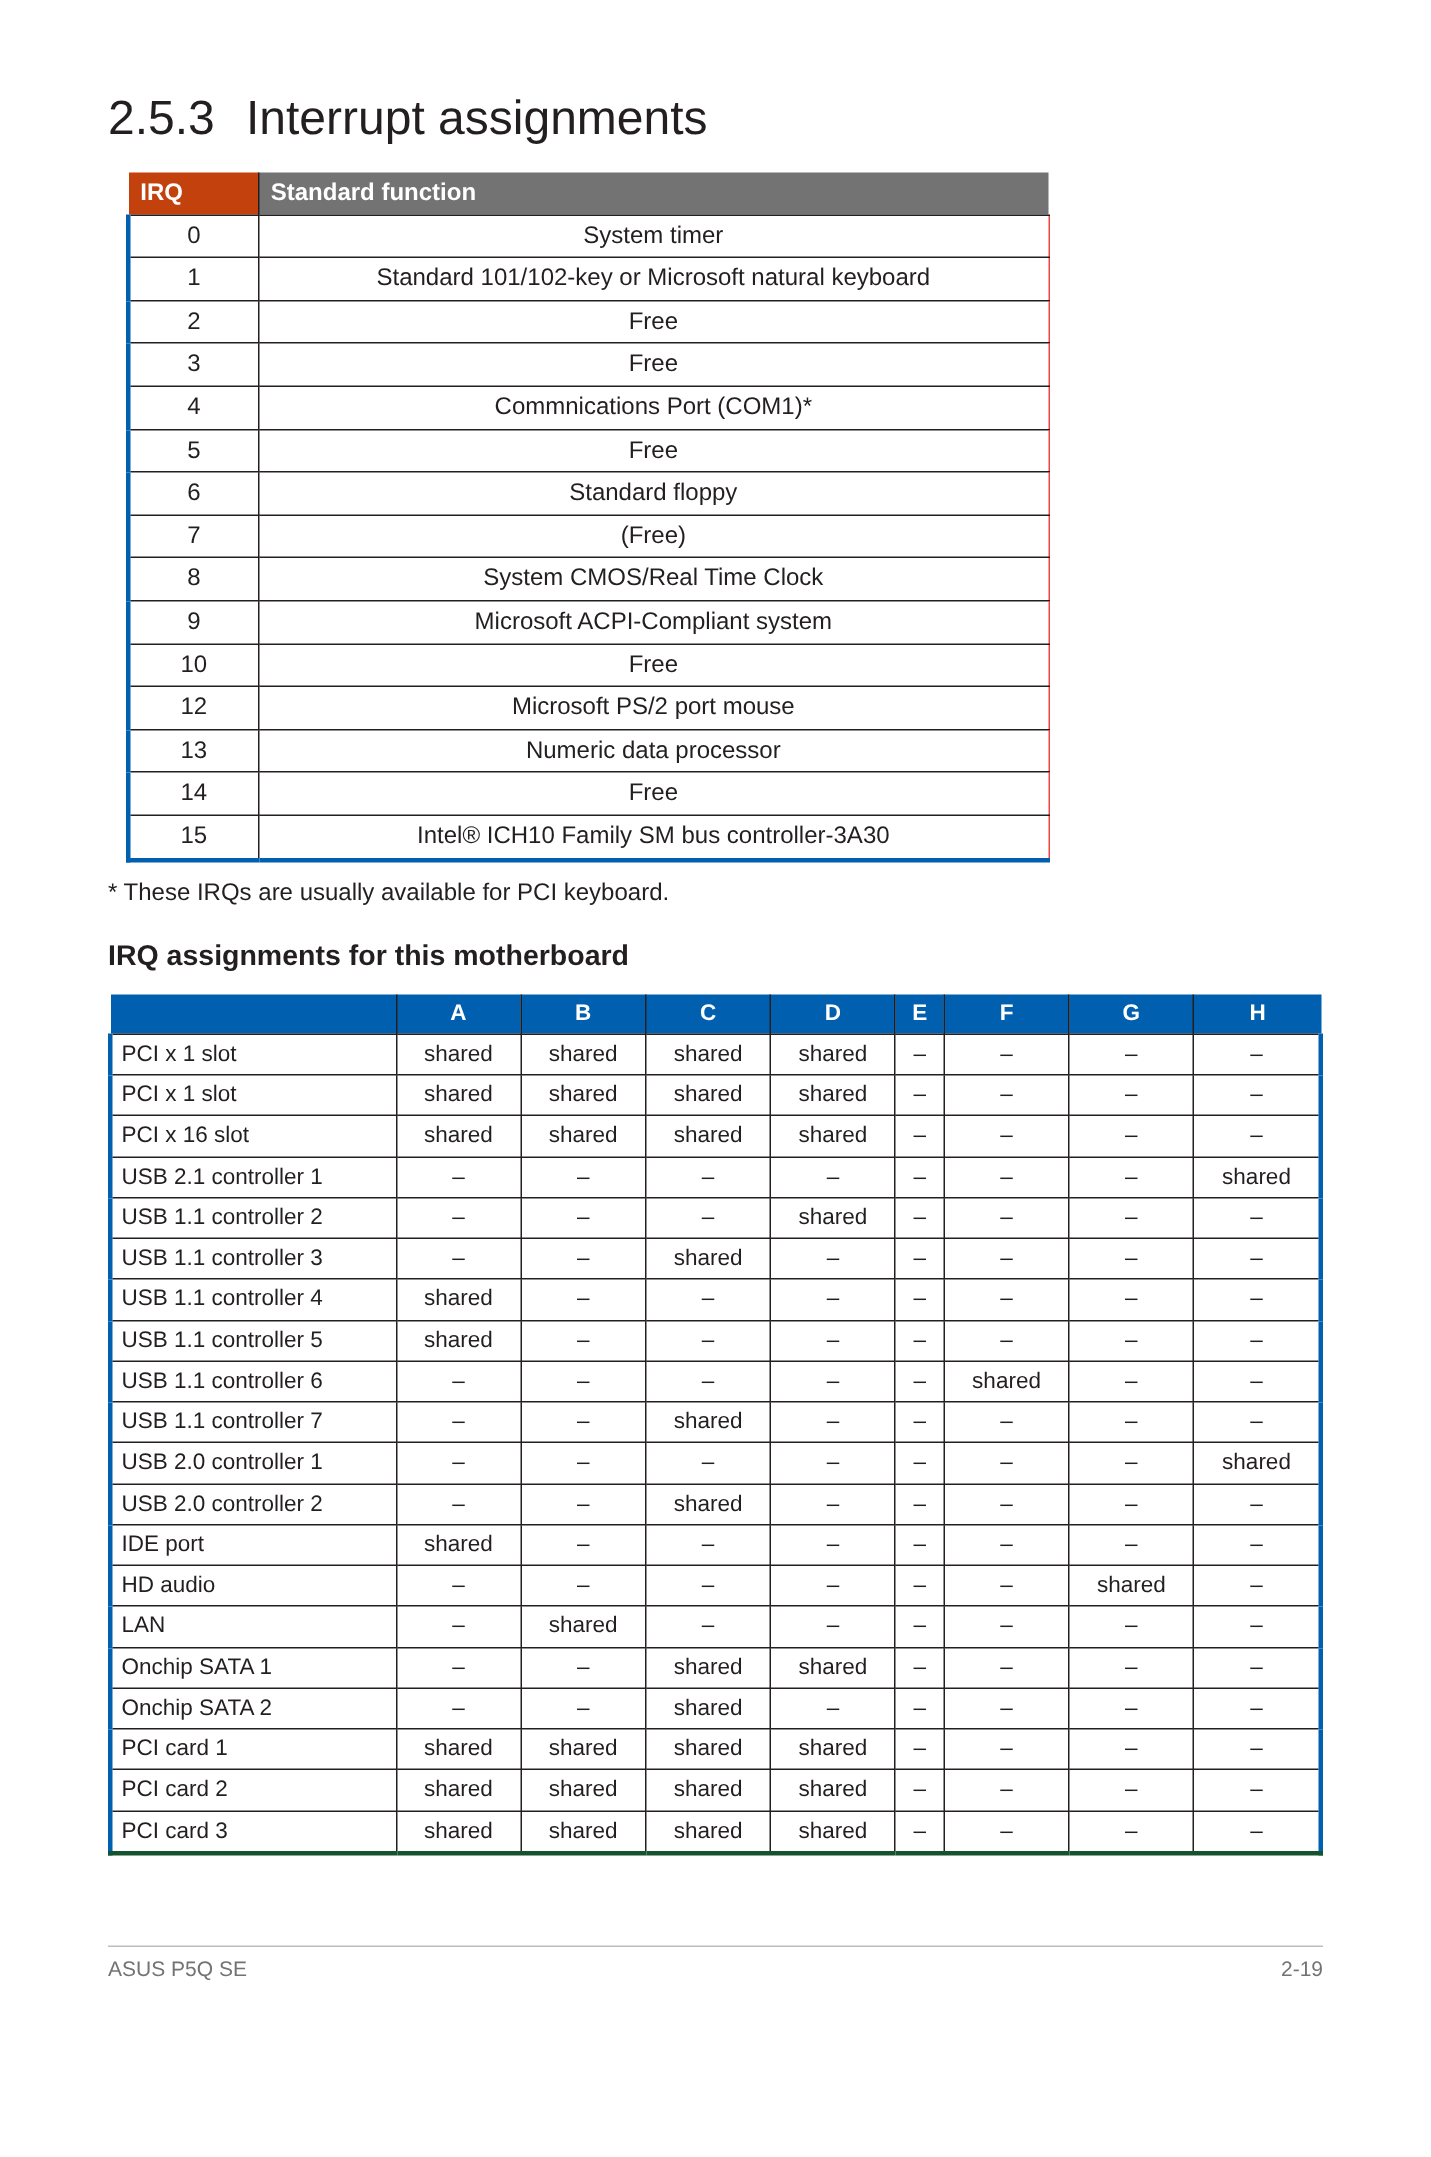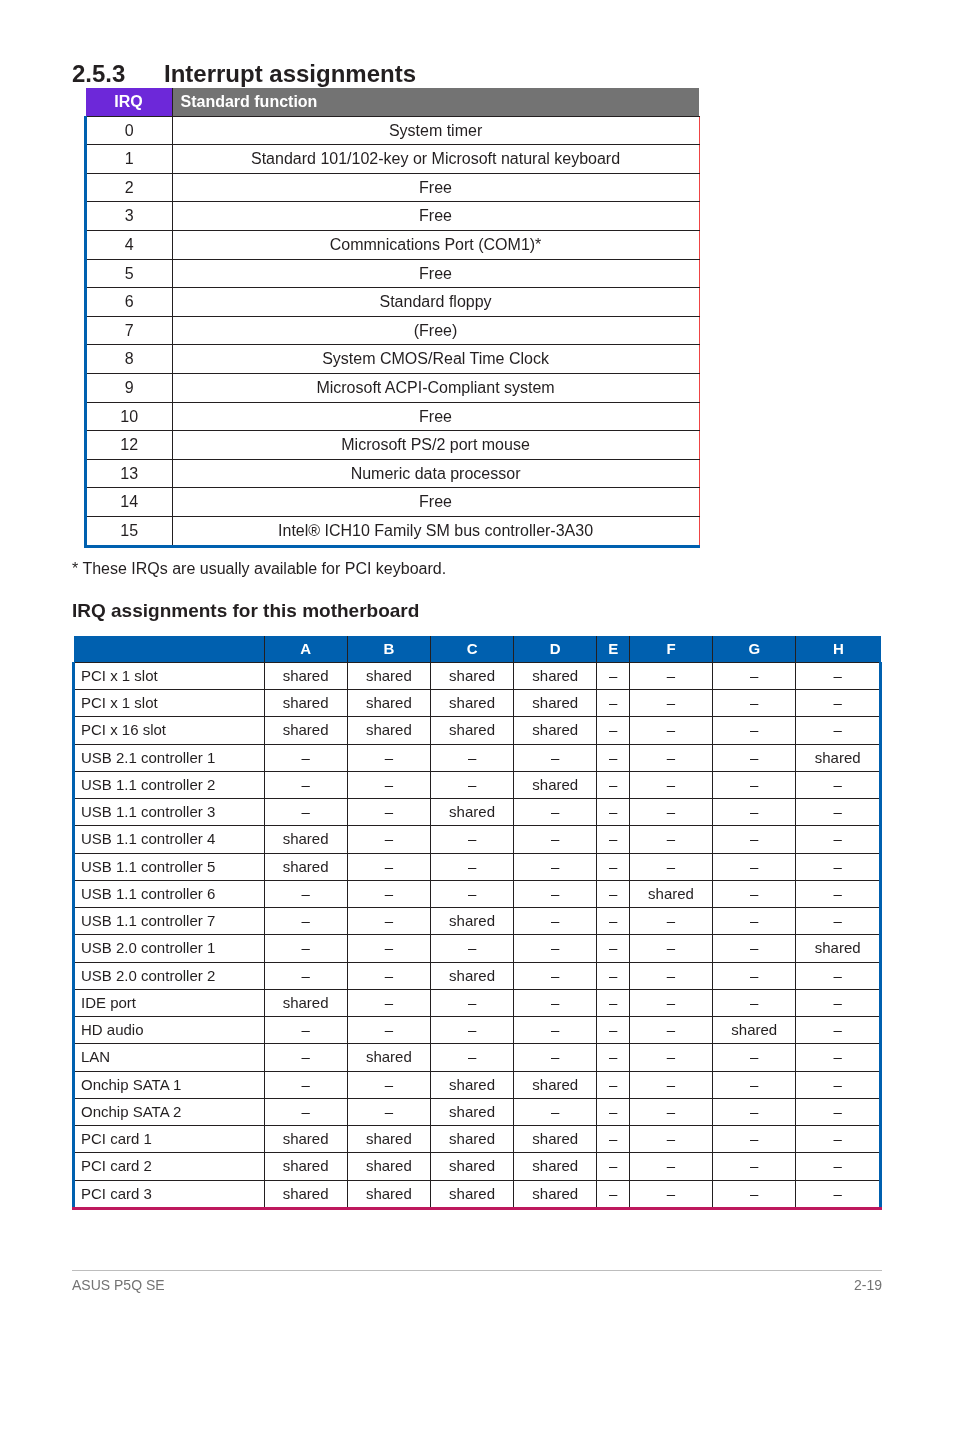--- a/index.html
+++ b/index.html
@@ -8,40 +8,40 @@
     background: #fff;
     font-family: Arial, Helvetica, sans-serif;
     color: #231f20;
     width: 954px;
   }
   .page {
     padding: 60px 72px 40px 72px;
     box-sizing: border-box;
   }
   .section-title {
-    font-weight: bold;
-    font-size: 24px;
+    font-weight: normal;
+    font-size: 32px;
+    margin-bottom: 18px;
   }
   .section-num { display:inline-block; width:92px; }
   table.irq-table {
     border-collapse: collapse;
     width: 76%;
     margin-left: 12px;
     font-size: 16px;
   }
   table.irq-table th, table.irq-table td {
     border: 1px solid #231f20;
     padding: 3px 8px;
     text-align: left;
     line-height: 1.35;
   }
   table.irq-table th.irq-h {
     width: 70px;
-    text-align: center;
-    background: #6d28d9;
+    background: #c2410c;
     color: #fff;
     font-weight: bold;
     border-top:none; border-left:none;
   }
   table.irq-table th.func-h {
     background: #737373;
     color: #fff;
     font-weight: bold;
     border-top:none; border-right:none;
   }
@@ -90,21 +90,21 @@
   table.assign-table th.col-h.last { border-right:none; }
   table.assign-table td.dev-c {
     text-align: left;
     border-left: 3px solid #0060af;
     white-space: nowrap;
   }
   table.assign-table td.val-c.last {
     border-right: 3px solid #0060af;
   }
   table.assign-table tr:last-child td {
-    border-bottom: 3px solid #be185d;
+    border-bottom: 3px solid #14532d;
   }
   .page-footer {
     display: flex;
     justify-content: space-between;
     font-size: 14px;
     color: #737373;
     border-top: 1px solid #bdbdbd;
     padding-top: 6px;
     margin-top: 60px;
   }

